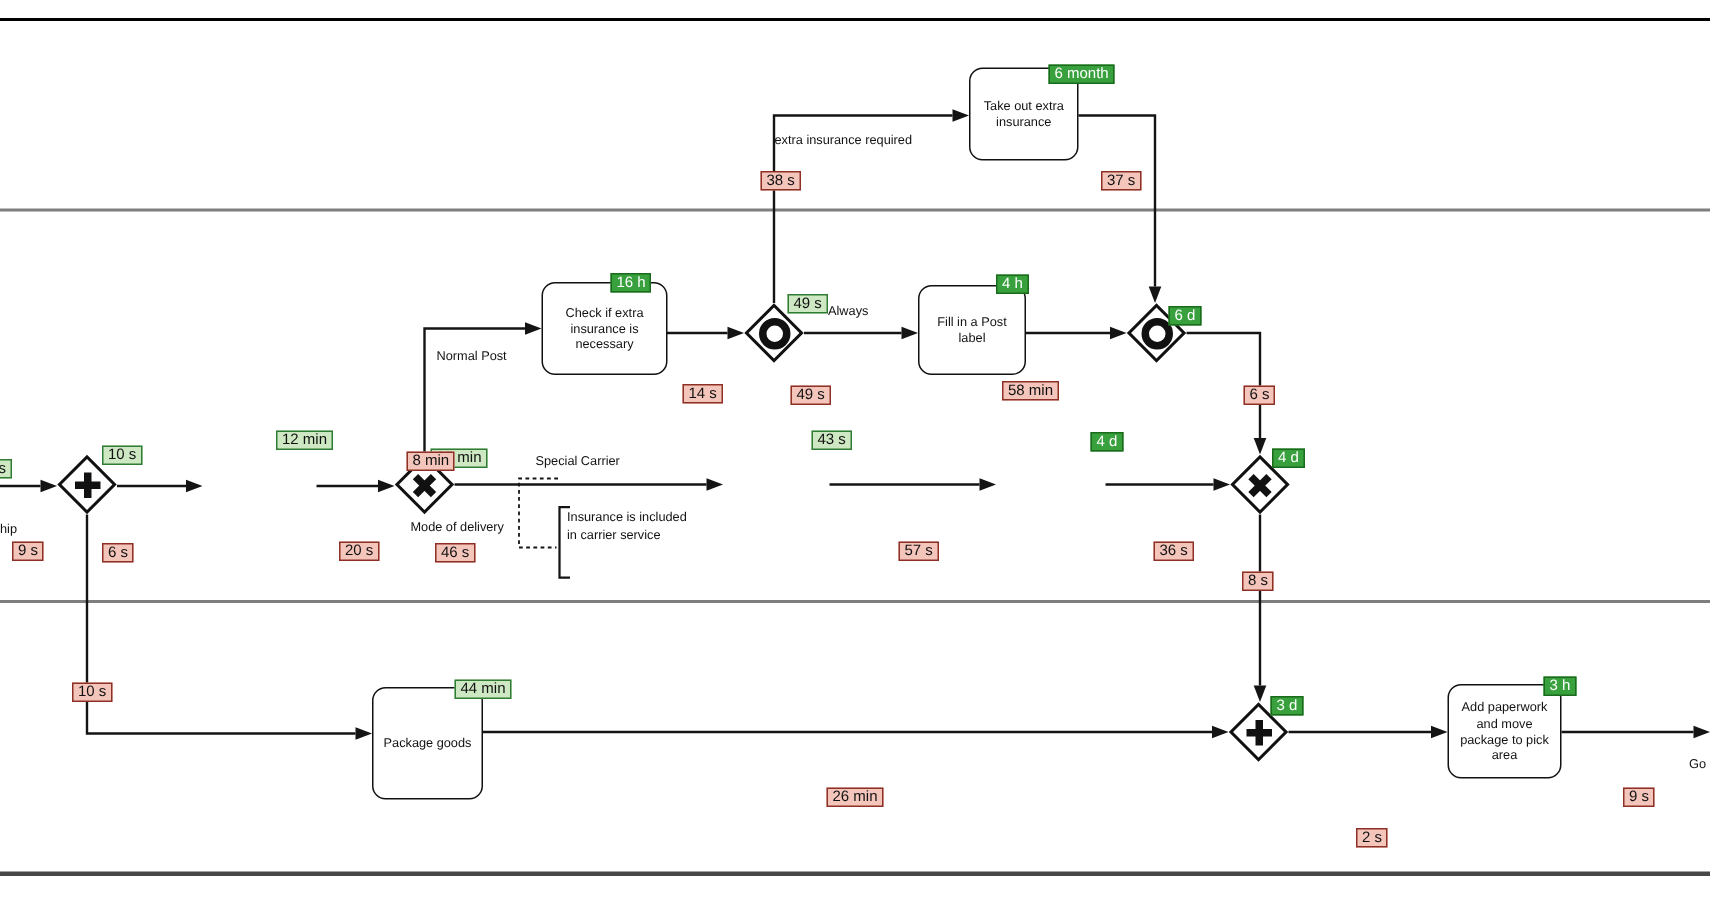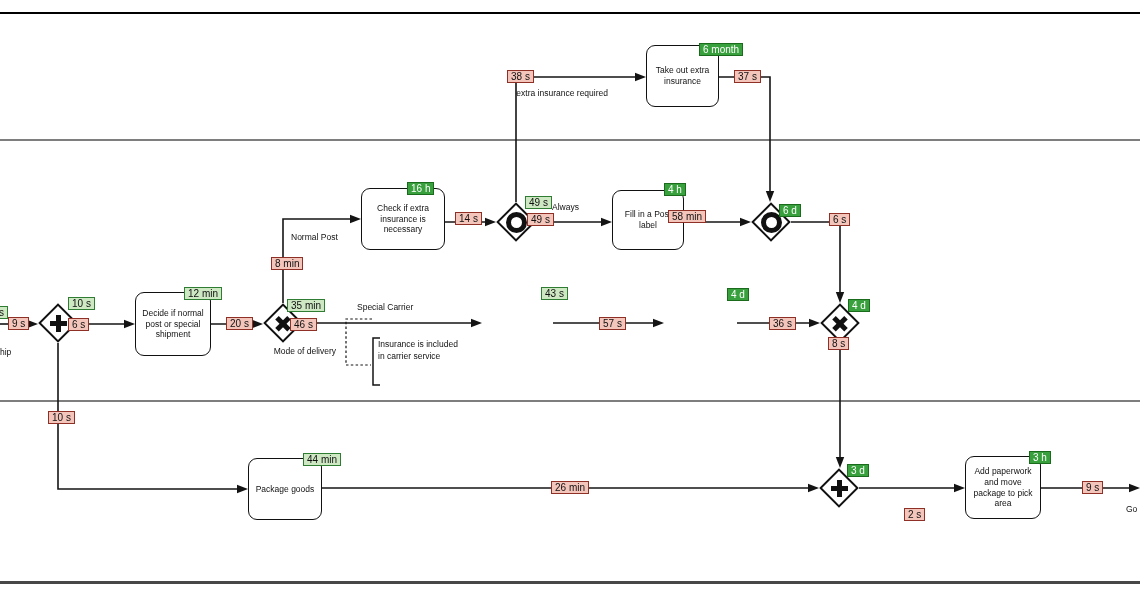--- a/index.html
+++ b/index.html
@@ -24,21 +24,21 @@
   .gw-plus{position:absolute;inset:0;transform:rotate(-45deg);}
   .gw-x{position:absolute;inset:0;}
   .gw-plus::before,.gw-x::before{content:"";position:absolute;left:50%;top:50%;
       width:17px;height:5px;margin:-2.5px 0 0 -8.5px;background:#111;}
   .gw-plus::after,.gw-x::after{content:"";position:absolute;left:50%;top:50%;
       width:5px;height:17px;margin:-8.5px 0 0 -2.5px;background:#111;}
   .gw-o{position:absolute;left:50%;top:50%;width:21px;height:21px;margin:-10.5px 0 0 -10.5px;
       border:5px solid #111;border-radius:50%;box-sizing:border-box;background:#fff;}
   .badge{position:absolute;font-size:10px;line-height:11px;padding:0 3px;
          border:1.2px solid;white-space:nowrap;z-index:6;}
-  .badge.pink{background:var(--badge-pink-bg);border-color:var(--badge-pink-border);color:#111;}
+  .badge.pink{background:var(--badge-pink-bg);border-color:var(--badge-pink-border);color:#111;margin-top:44px;}
   .badge.green{background:var(--badge-green-pale-bg);border-color:var(--badge-green-pale-border);color:#111;}
   .badge.greenb{background:var(--badge-green-bright-bg);border-color:var(--badge-green-bright-border);color:#fff;}
   .lbl{position:absolute;font-size:8.5px;color:#111;white-space:nowrap;z-index:2;}
   .lbl.center{text-align:right;white-space:normal;line-height:1.3;}
   .anno{position:absolute;left:378px;top:339px;width:84px;font-size:8.5px;line-height:1.4;z-index:2;}
 </style>
 </head>
 <body>
 
 <div id="canvas">
@@ -91,24 +91,21 @@
 
   <div class="task" style="left:646px;top:45px;width:73px;height:62px">
       <span>Take out extra insurance</span>
     </div>
   <div class="task" style="left:361px;top:188px;width:84px;height:62px">
       <span>Check if extra insurance is necessary</span>
     </div>
   <div class="task" style="left:612px;top:190px;width:72px;height:60px">
       <span>Fill in a Post label</span>
     </div>
-  <div class="task" style="left:135px;top:292px;width:76px;height:64px">
-      <span>Decide if normal post or special shipment</span>
-    </div>
-  <div class="task" style="left:248px;top:458px;width:74px;height:62px">
+  <div class="task" style="left:248px;top:458px;width:74px;height:75px">
       <span>Package goods</span>
     </div>
   <div class="task" style="left:965px;top:456px;width:76px;height:63px">
       <span>Add paperwork and move package to pick area</span>
     </div>
 
   <div class="gateway" style="left:38px;top:303px">
     <div class="diamond">
         <div class="gw-plus"></div>
       </div>

